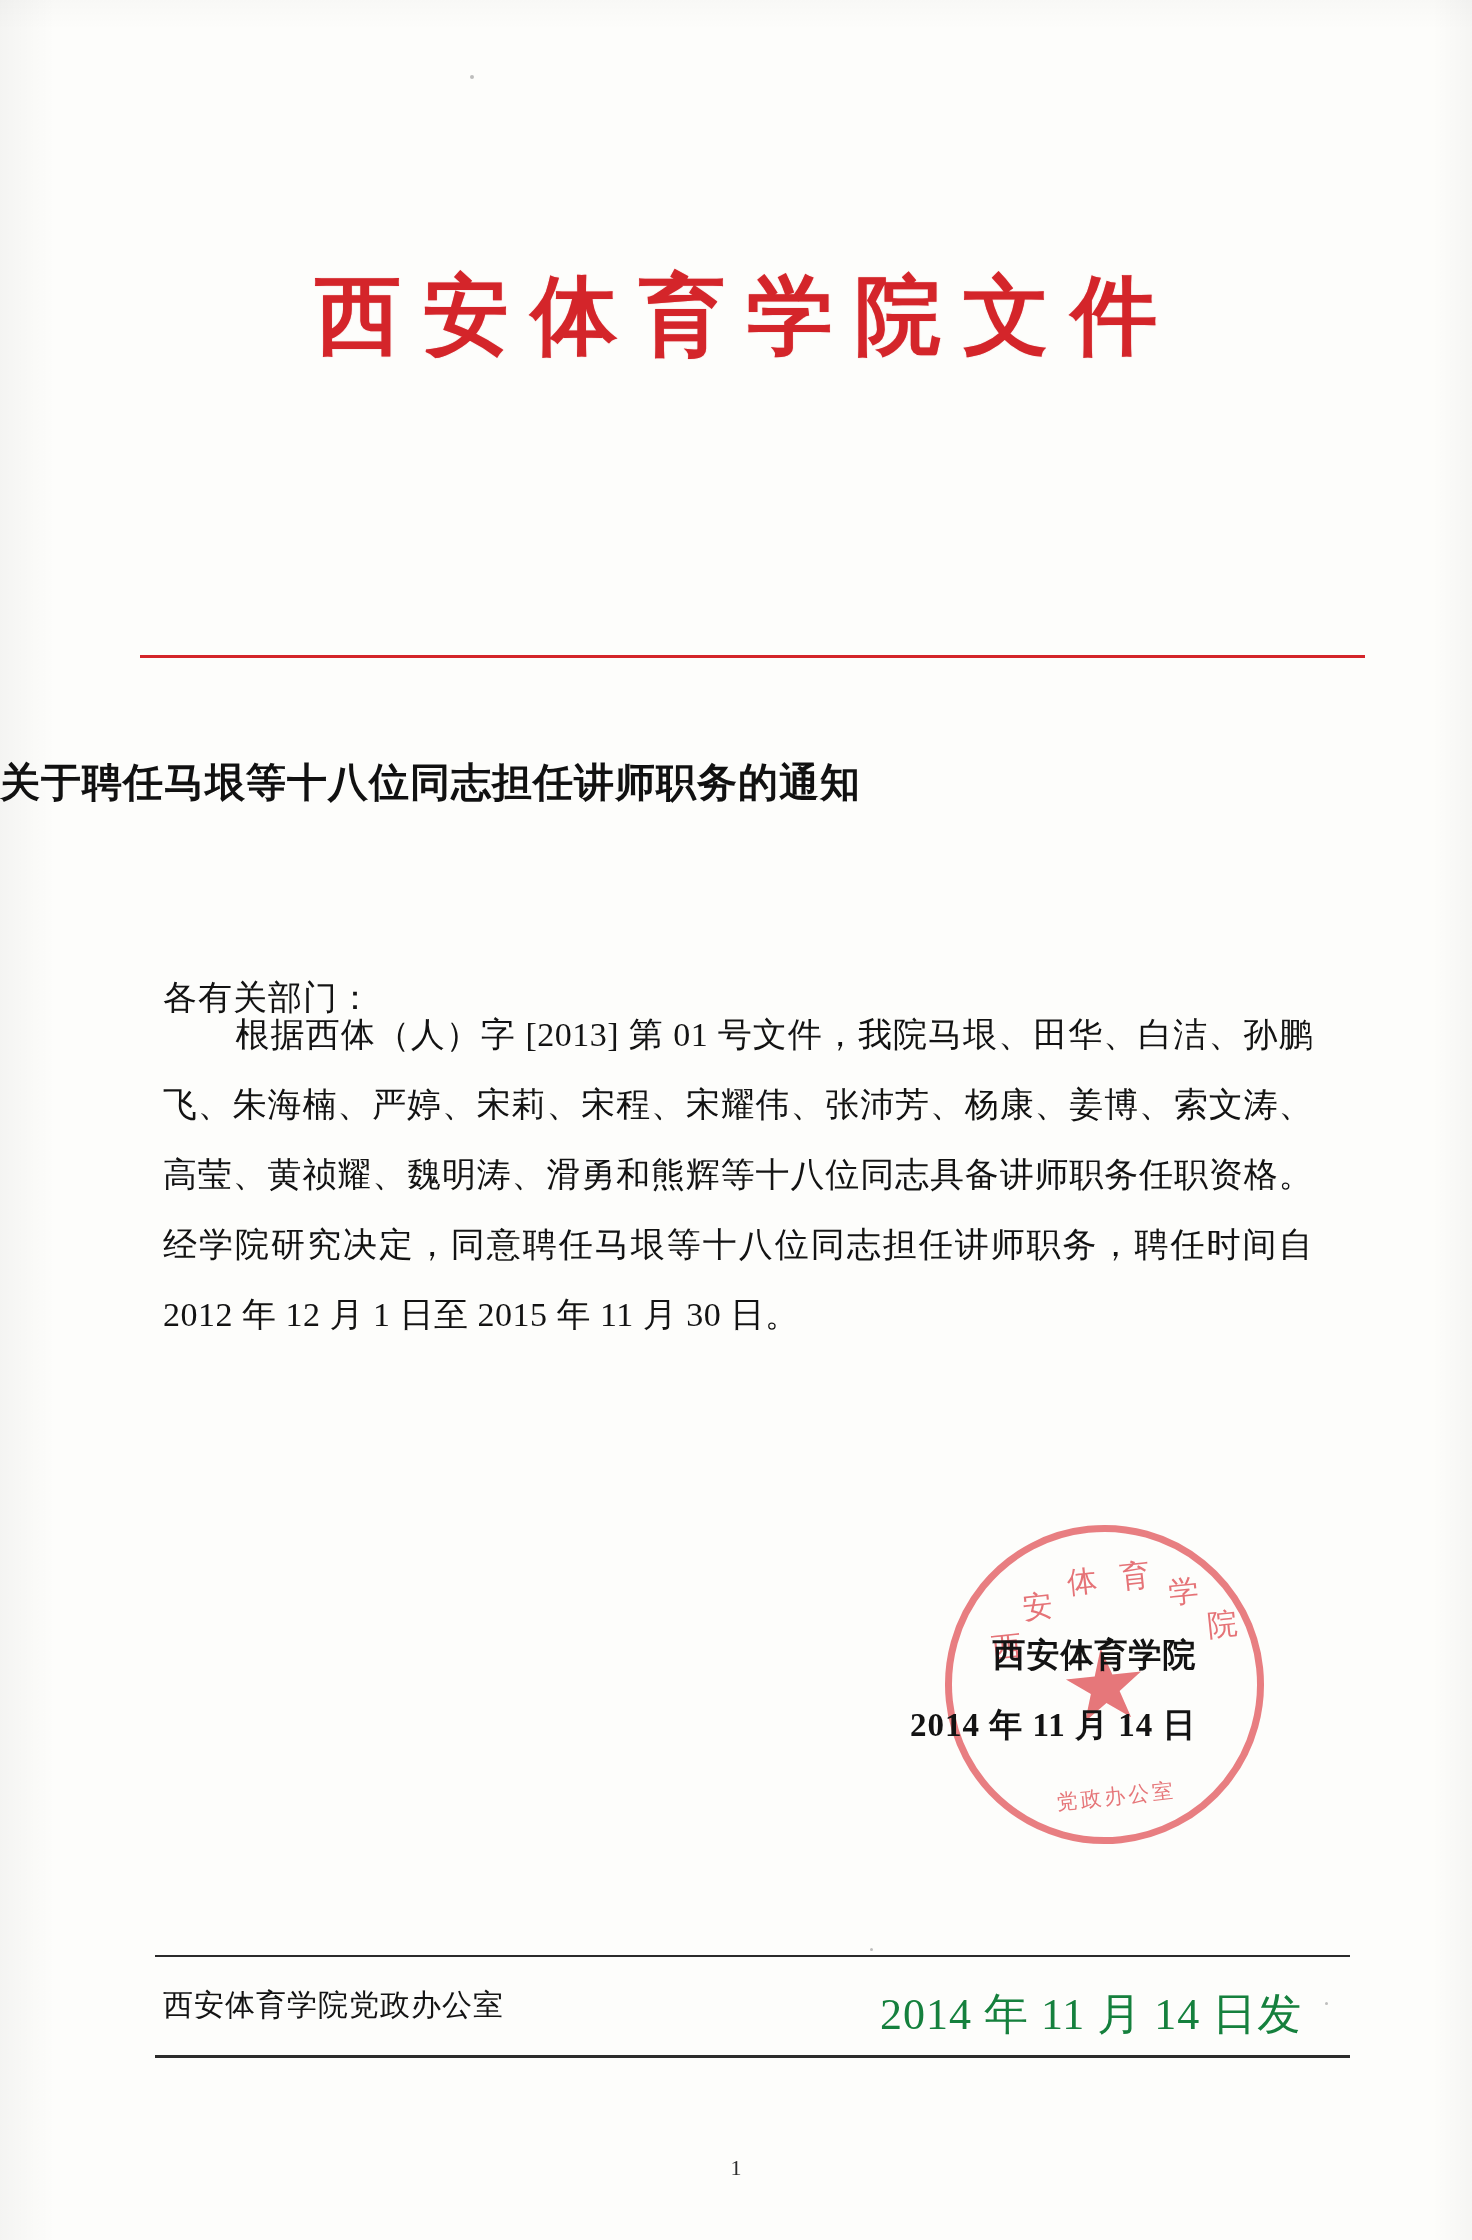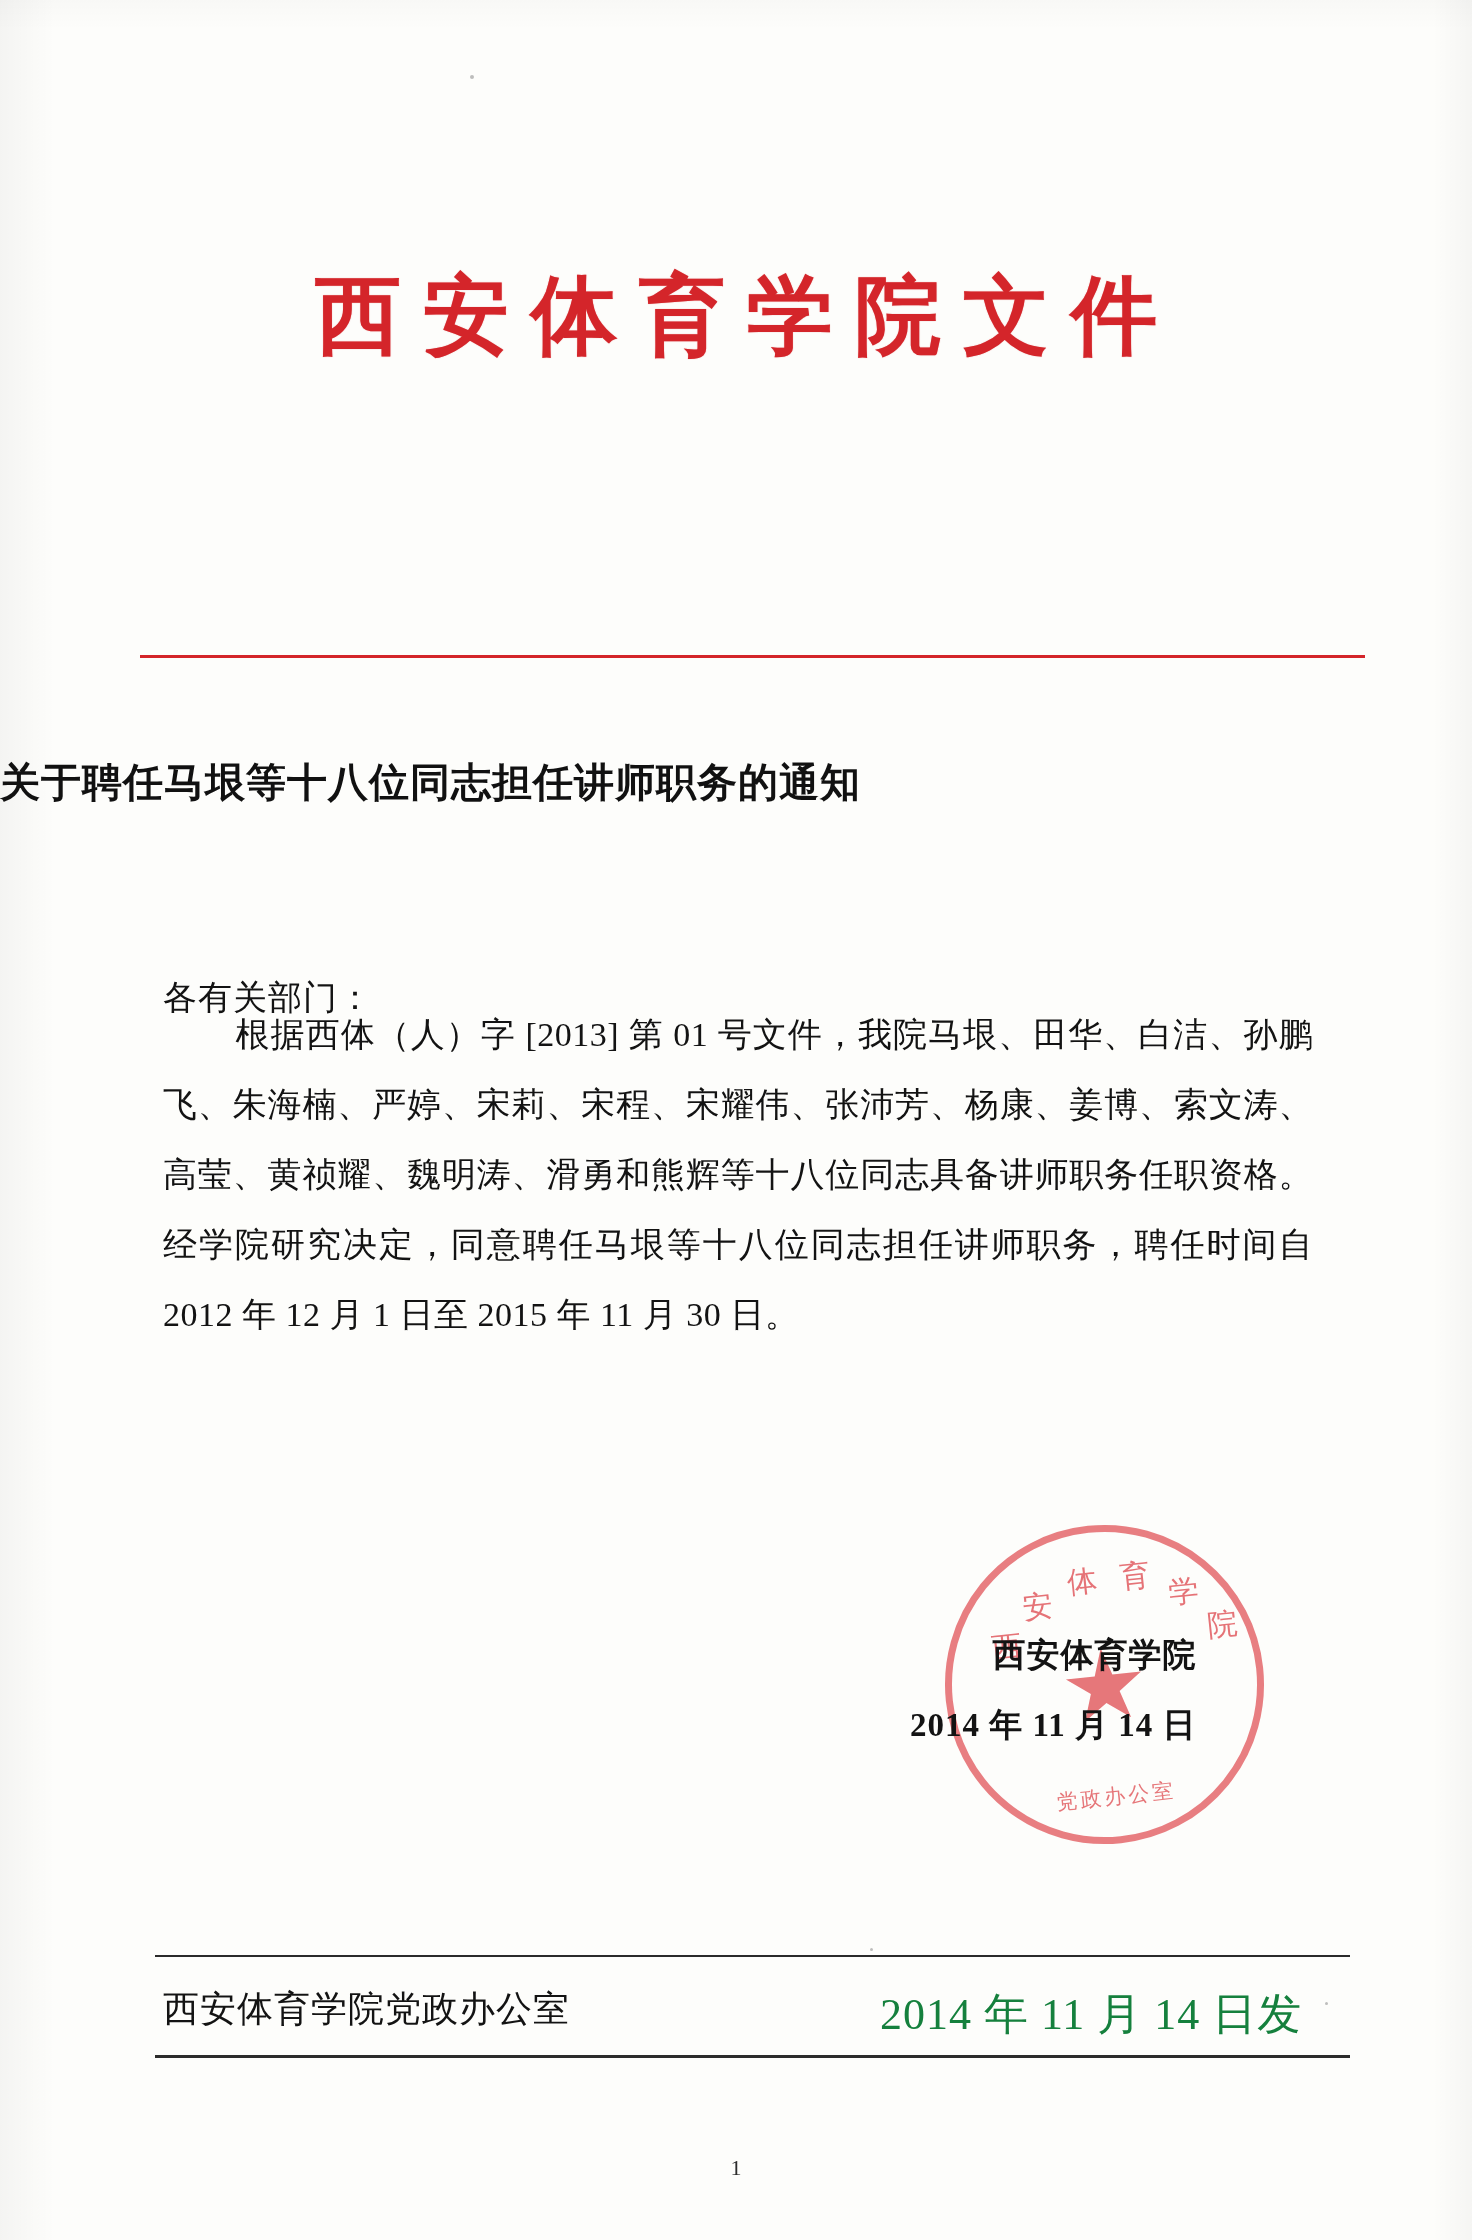--- a/index.html
+++ b/index.html
@@ -178,21 +178,21 @@
     top: 2055px;
     left: 155px;
     width: 1195px;
     height: 3px;
     background: #2b2b2b;
   }
   .footer-left {
     position: absolute;
     top: 1985px;
     left: 163px;
-    font-size: 36px;
+    font-size: 30px;
     color: #131313;
     letter-spacing: 1px;
   }
   .footer-right {
     position: absolute;
     top: 1985px;
     left: 880px;
     font-size: 44px;
     color: #15803d;
     letter-spacing: 1px;

